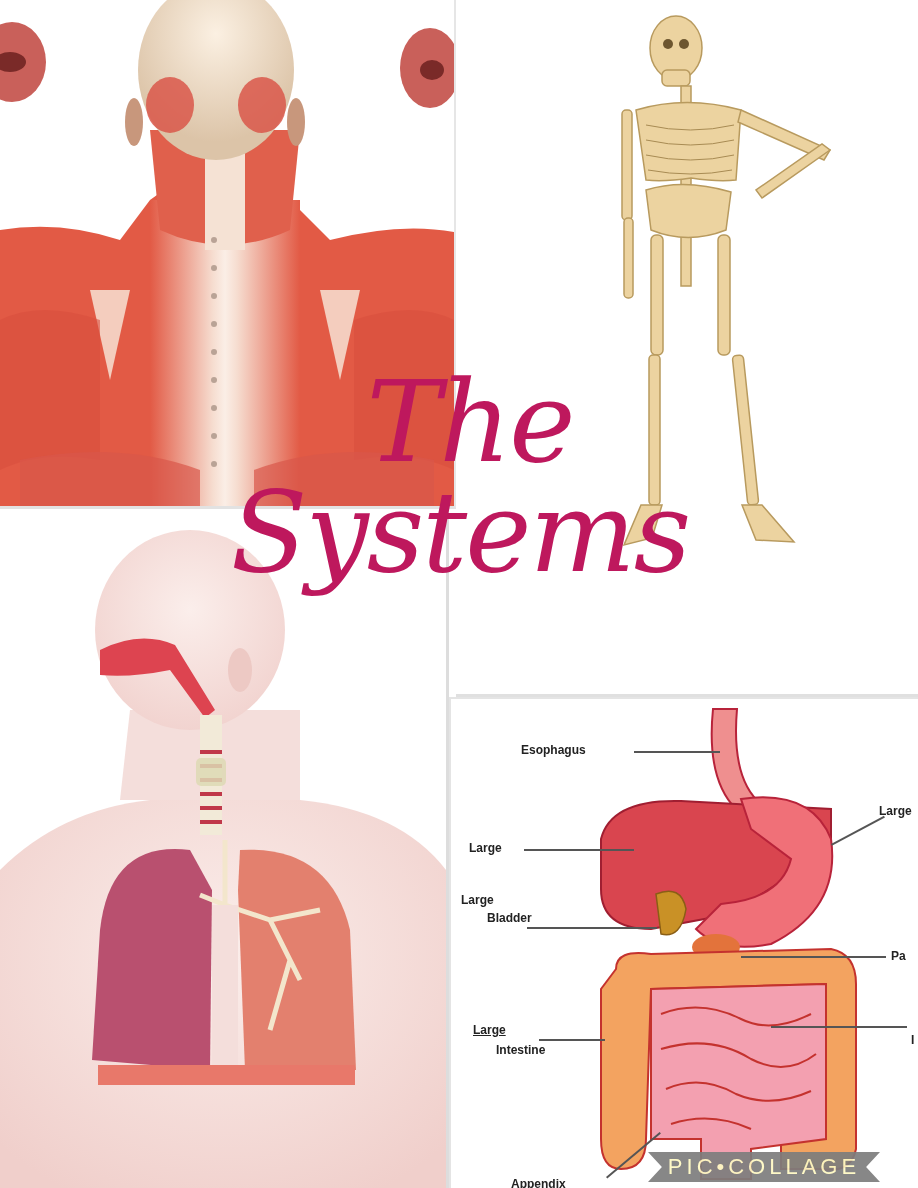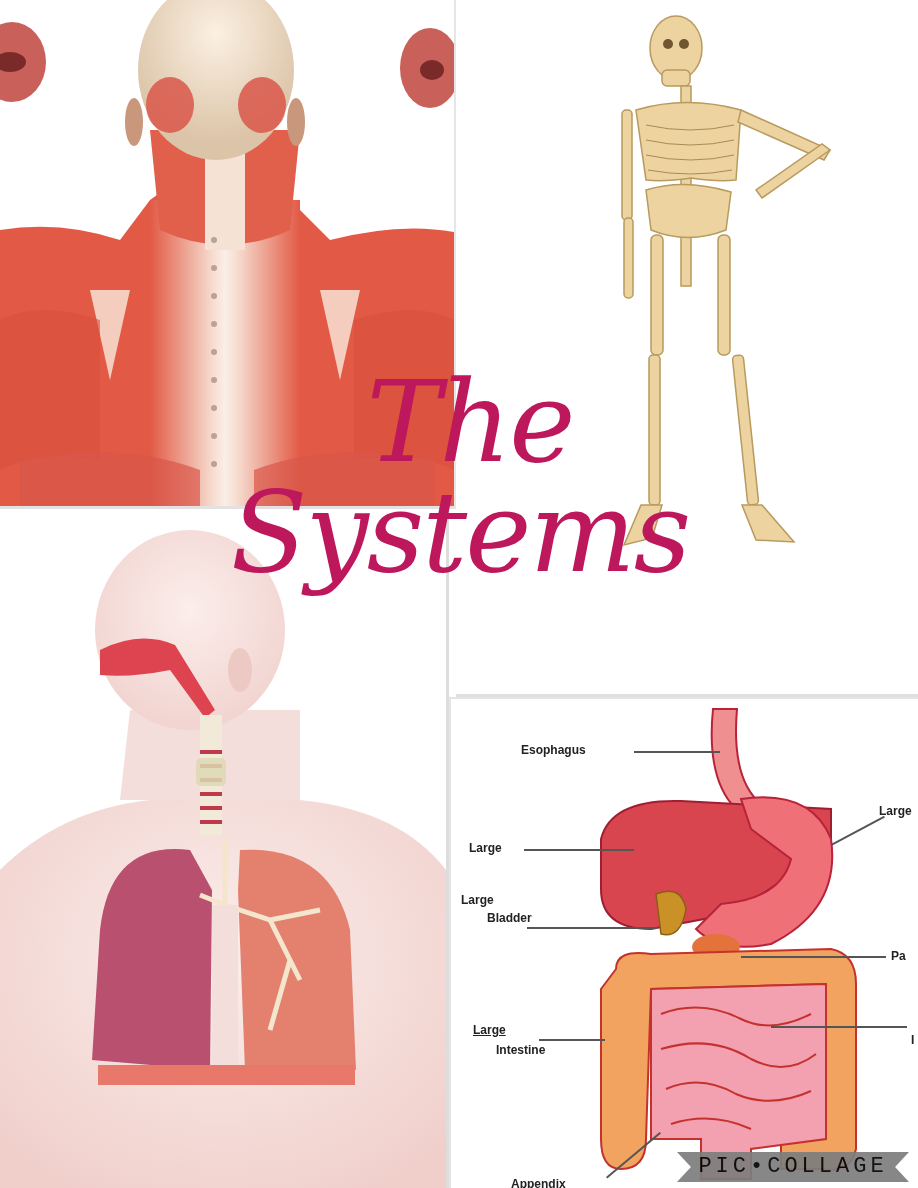--- a/index.html
+++ b/index.html
@@ -18,22 +18,22 @@
     .title span { display: block; font-size: 112px; letter-spacing: -2px; }
     .title .l1 { margin-left: 20px; }
     .title .l2 { margin-left: 0; }
     .title .l3 { margin-left: 20px; }
     .label {
       position: absolute; font-family: "Liberation Sans", sans-serif; font-weight: bold;
       font-size: 12px; color: #222; line-height: 19px; white-space: nowrap;
     }
     .leader { position: absolute; height: 2px; background: #555; }
     .watermark {
-      position: absolute; left: 677px; top: 1152px; width: 232px; height: 30px;
-      background: #7d7d7d; color: #000000; font-family: Liberation Mono, monospace;
+      position: absolute; left: 648px; top: 1152px; width: 232px; height: 30px;
+      background: #7d7d7d; color: #fef9c3; font-family: Liberation Sans, sans-serif;
       font-size: 22px; letter-spacing: 4px; text-align: center; line-height: 30px;
       clip-path: polygon(0 0, 100% 0, 94% 50%, 100% 100%, 0 100%, 6% 50%);
       opacity: 0.92;
     }
   </style>
 </head>
 <body>
 
 <div class="panel" id="p-muscle">
   <svg width="454" height="506" viewBox="0 0 454 506">

